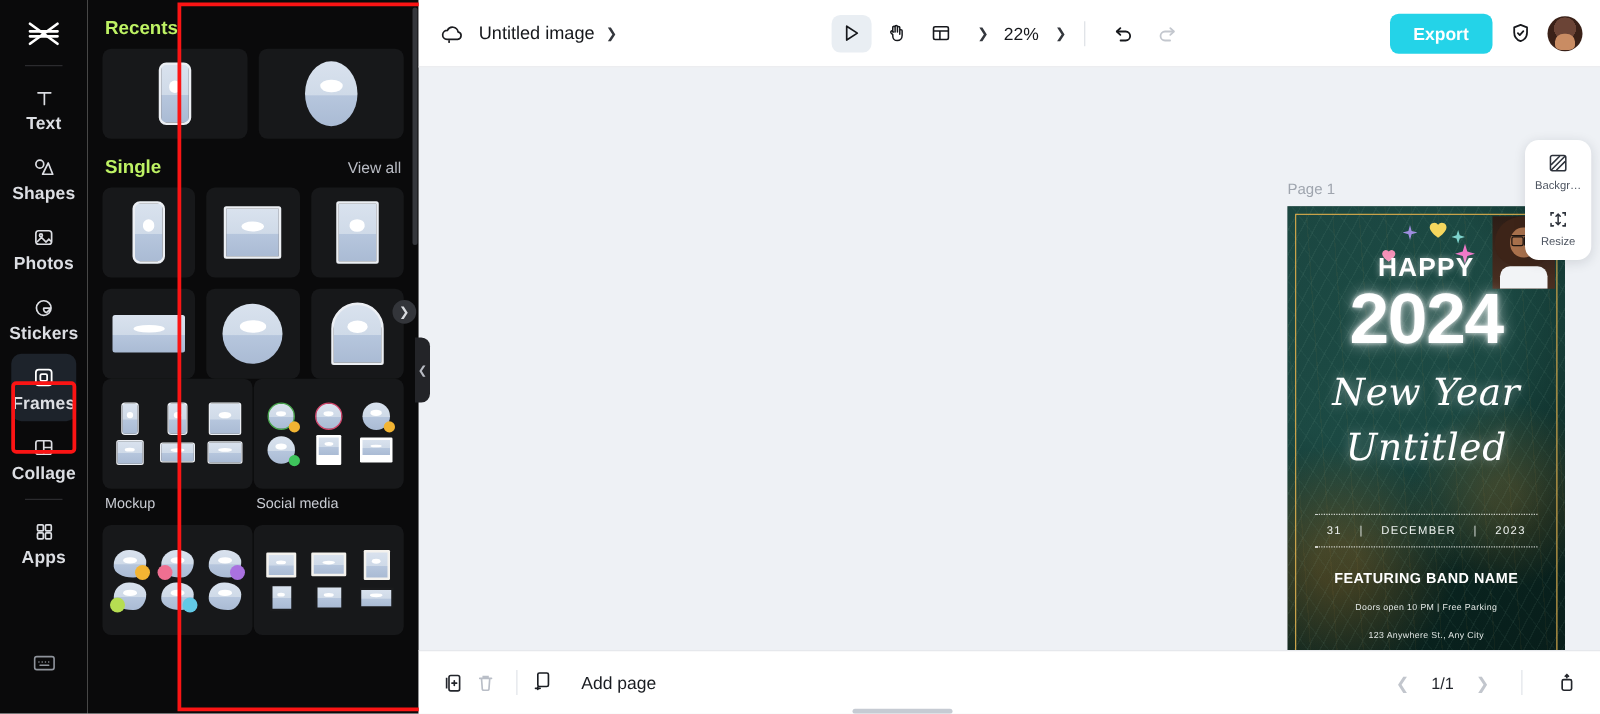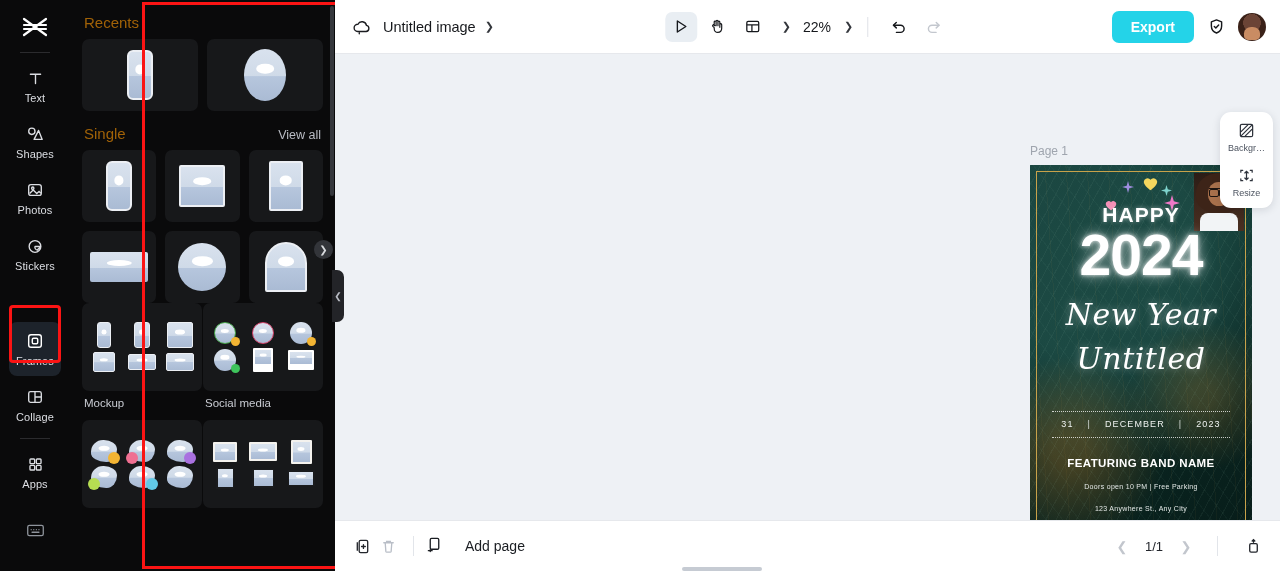--- a/index.html
+++ b/index.html
@@ -22,43 +22,43 @@
   }
   .logo { width: 40px; height: 34px; display:flex; align-items:center; justify-content:center; margin-bottom: 4px; }
   .sb-div { width: 30px; height: 1px; background: #2b2b2e; margin: 4px 0 6px; }
   .sb-item {
     width: 52px; height: 54px;
     display: flex; flex-direction: column; align-items: center; justify-content: center;
     gap: 3px; border-radius: 8px; margin-bottom: 2px;
     color: #d4d6db; position: relative;
   }
   .sb-item .ic { width: 22px; height: 22px; display: flex; align-items: center; justify-content: center; }
-  .sb-item .lb { font-size: 11px; line-height: 13px; color: #dcdee3; letter-spacing: .1px; }
-  .sb-item.active { background: #1d232b; margin-top: 39px; }
+  .sb-item .lb { font-size: 14px; line-height: 13px; color: #dcdee3; letter-spacing: .1px; font-weight: bold; }
+  .sb-item.active { background: #1d232b; }
   .sb-hl {
     position: absolute; left: 9px; top: 305px; width: 52px; height: 58px;
     border: 3px solid #fb1414; border-radius: 4px; z-index: 6; pointer-events: none;
   }
   .sb-bottom { margin-top: auto; margin-bottom: 14px; }
 
   
   .panel {
     width: 265px; height: 571px; background: #0a0a0b;
     flex: 0 0 265px; position: relative; overflow: hidden;
     padding: 0 12px;
   }
   .panel-hl {
     position: absolute; left: 72px; top: 2px; width: 255px; height: 567px;
     border: 3px solid #fb1414; z-index: 7; pointer-events: none;
   }
   .sec-head {
     display: flex; align-items: baseline; justify-content: space-between;
     padding: 14px 2px 8px;
   }
-  .sec-title { color: #a16207; font-size: 15px; font-weight: normal; }
+  .sec-title { color: #bef264; font-size: 15px; font-weight: bold; }
   .sec-link { color: #b9bcc4; font-size: 12.5px; }
   .grid2 { display: grid; grid-template-columns: repeat(2, 1fr); gap: 9px; }
   .grid3 { display: grid; grid-template-columns: repeat(3, 1fr); gap: 9px; }
   .thumb {
     background: #17181a; border-radius: 7px; height: 72px;
     display: flex; align-items: center; justify-content: center; overflow: hidden;
   }
   .pack {
     background: #17181a; border-radius: 7px; height: 88px;
     display: flex; align-items: center; justify-content: center; padding: 6px;

